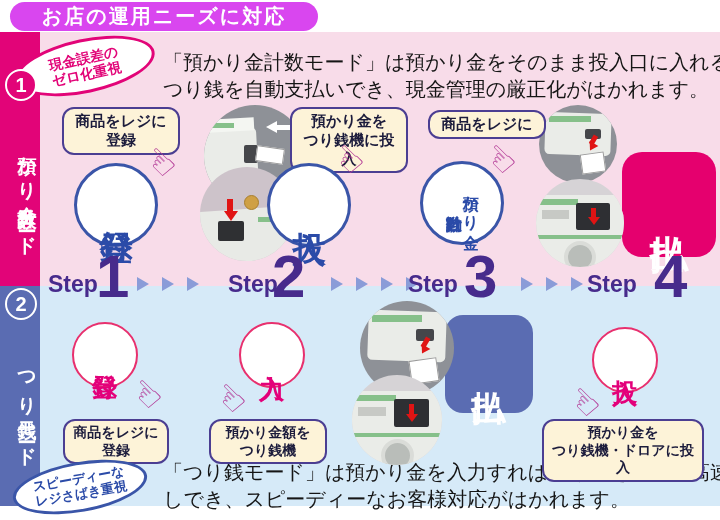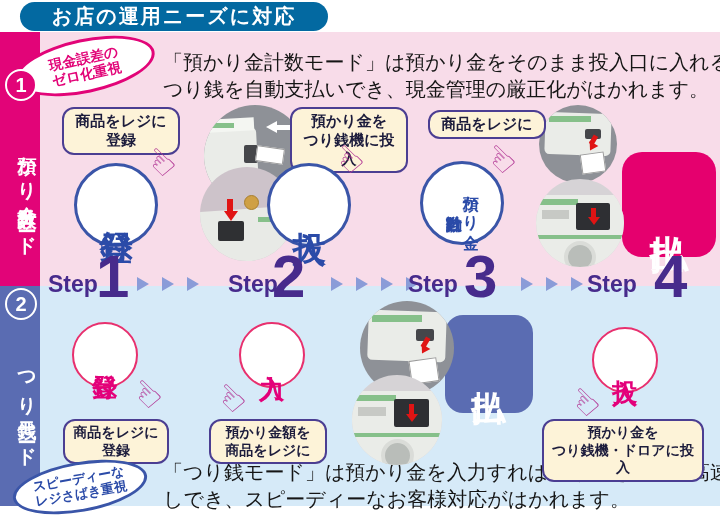--- a/index.html
+++ b/index.html
@@ -4,21 +4,21 @@
 <style>
   * { margin:0; padding:0; box-sizing:border-box; }
   body { font-family:"Liberation Sans","DejaVu Sans",sans-serif; background:#fff; }
   .stage { position:relative; width:720px; height:520px; background:#fff; overflow:hidden; }
 
   .bg-pink { position:absolute; left:0; top:32px; width:720px; height:254px; background:#f8dce9; }
   .bg-blue { position:absolute; left:0; top:286px; width:720px; height:220px; background:#d6eaf8; }
   .sidebar1 { position:absolute; left:0; top:32px; width:40px; height:254px; background:#e20478; }
   .sidebar2 { position:absolute; left:0; top:286px; width:40px; height:220px; background:#5a6cb2; }
 
-  .banner { position:absolute; left:20px; top:2px; width:308px; height:29px; background:#0369a1;
+  .banner { position:absolute; left:10px; top:2px; width:308px; height:29px; background:#d946ef;
             border-radius:15px; color:#fff; font-weight:bold; font-size:20px; letter-spacing:2px;
             display:flex; align-items:center; justify-content:center; z-index:9; }
 
   .pre { white-space:pre; }
   .preline { white-space:pre-line; }
 
   .badge { position:absolute; background:#fff; border-radius:50%; display:flex; align-items:center;
            justify-content:center; text-align:center; font-weight:bold; line-height:1.15; z-index:8; }
   .badge1 { left:14px; top:39px; width:142px; height:54px; border:3px solid #e20478; color:#e20478;
             font-size:14px; transform:rotate(-12deg); }
@@ -233,21 +233,21 @@
   </div>
   <span class="hand h4">☜</span>
   <div class="bubble bub4 preline">商品をレジに
 登録</div>
 
   <div class="circ circ-pink c5">
     <span class="vtext preline">入力</span>
   </div>
   <span class="hand h5">☜</span>
   <div class="bubble bub5 preline">預かり金額を
-商品をレジに</div>
+つり銭機</div>
 
   <div class="photo pC2">
     <div class="m-body" style="left:8px;top:10px;width:78px;height:50px;transform:rotate(2deg);"></div>
     <div class="m-green" style="left:12px;top:14px;width:50px;height:7px;"></div>
     <div class="m-dark" style="left:56px;top:28px;width:18px;height:12px;"></div>
     <div class="arr-stem" style="left:63px;top:36px;width:5px;height:11px;transform:rotate(30deg);"></div>
     <div class="arr-tri" style="left:59px;top:45px;transform:rotate(30deg);border-left-width:5px;border-right-width:5px;border-top-width:8px;"></div>
     <div class="m-bill" style="left:50px;top:58px;width:28px;height:24px;transform:rotate(-8deg);"></div>
   </div>
   <div class="photo pD2">

